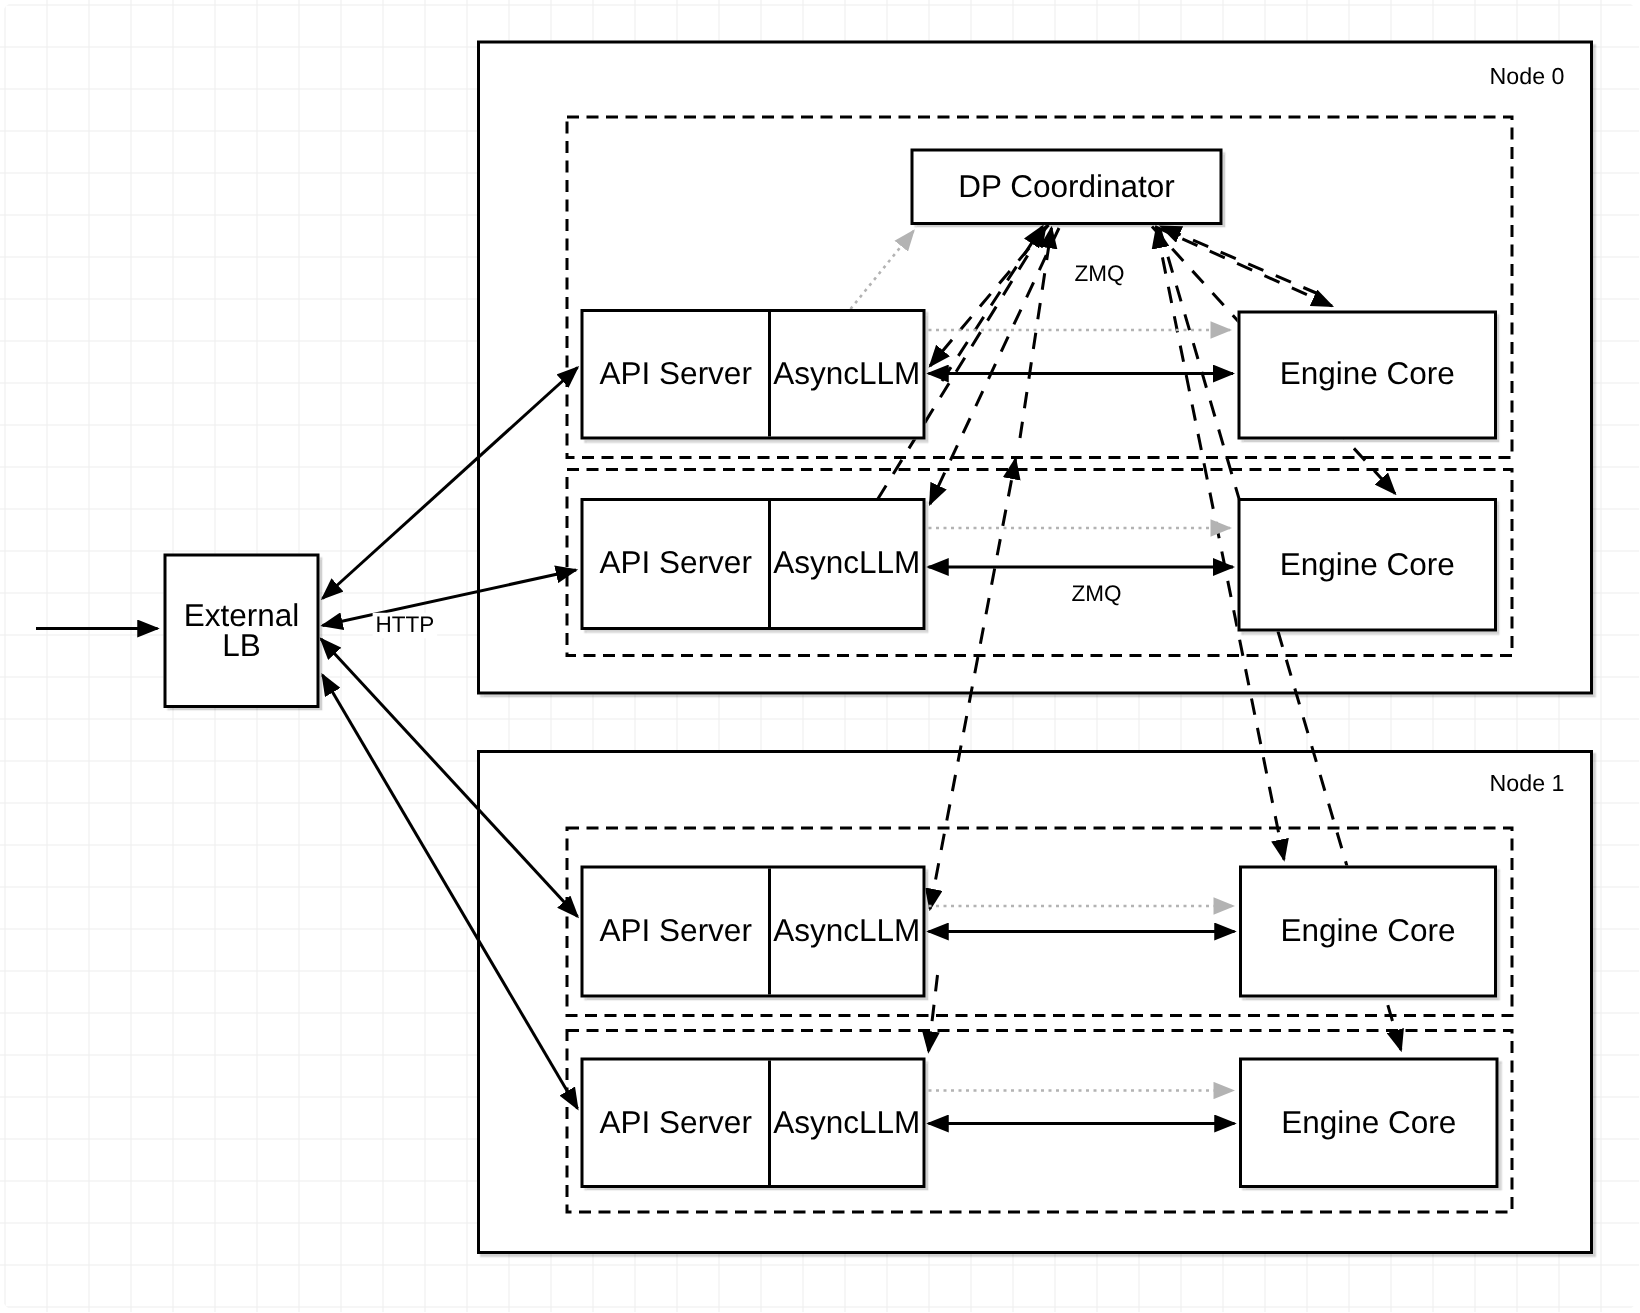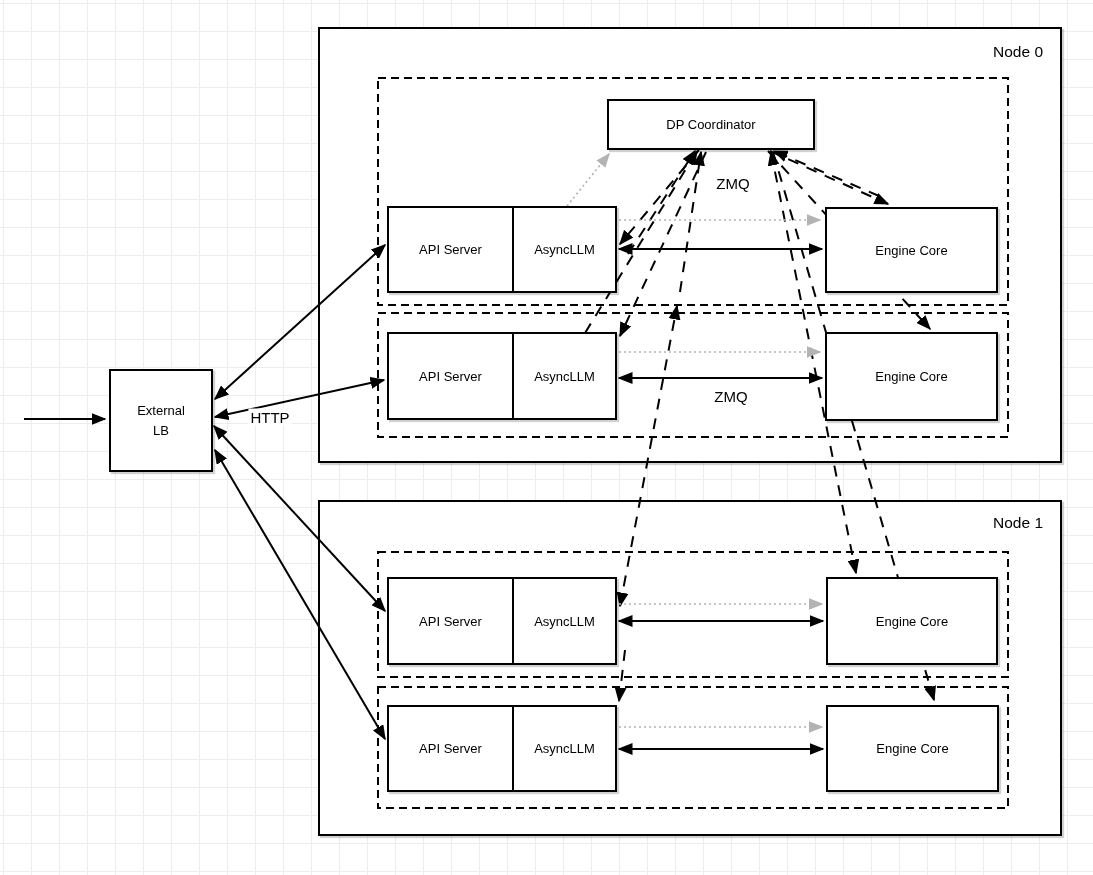--- a/index.html
+++ b/index.html
@@ -2,35 +2,35 @@
 <html><head>
 <meta charset="utf-8">
 <style>
   html,body{margin:0;padding:0;background:#fff;}
   .canvas{
     position:relative;width:1093px;height:875px;overflow:hidden;
     background-color:#ffffff;
     background-image:linear-gradient(#ededed 1px, transparent 1px),
                      linear-gradient(90deg,#ededed 1px, transparent 1px);
     background-size:28px 28px;background-position:3px 3px;
-    font-family:"Liberation Sans", sans-serif;color:#000;
+    font-family:"Liberation Sans", sans-serif;color:#000;border-radius:14px;
   }
   .node{
     position:absolute;background:#fff;border:2px solid #000;
     box-shadow:2px 2px 1px rgba(0,0,0,0.18);box-sizing:border-box;z-index:1;
   }
   .node-label{
     position:absolute;top:14px;right:19px;font-size:15.5px;z-index:2;
   }
   svg.wires{position:absolute;left:0;top:0;z-index:3;pointer-events:none;}
   .box{
     position:absolute;background:#fff;border:2px solid #000;
     box-shadow:2px 2px 1px rgba(0,0,0,0.18);box-sizing:border-box;
     display:flex;align-items:center;justify-content:center;
-    font-size:13px;text-align:center;z-index:4;
+    font-size:21px;text-align:center;z-index:4;
   }
   .split{display:flex;align-items:stretch;justify-content:flex-start;padding:0;}
   .cell{display:flex;align-items:center;justify-content:center;height:100%;}
   .cell-left{width:123px;border-right:2px solid #000;text-align:center;}
   .cell-right{flex:1;}
   .lb-text{line-height:20px;}
   .chip{
     position:absolute;transform:translate(-50%,-50%);background:#fff;
     padding:0 2px;font-size:15px;z-index:5;white-space:nowrap;text-align:right;
   }

